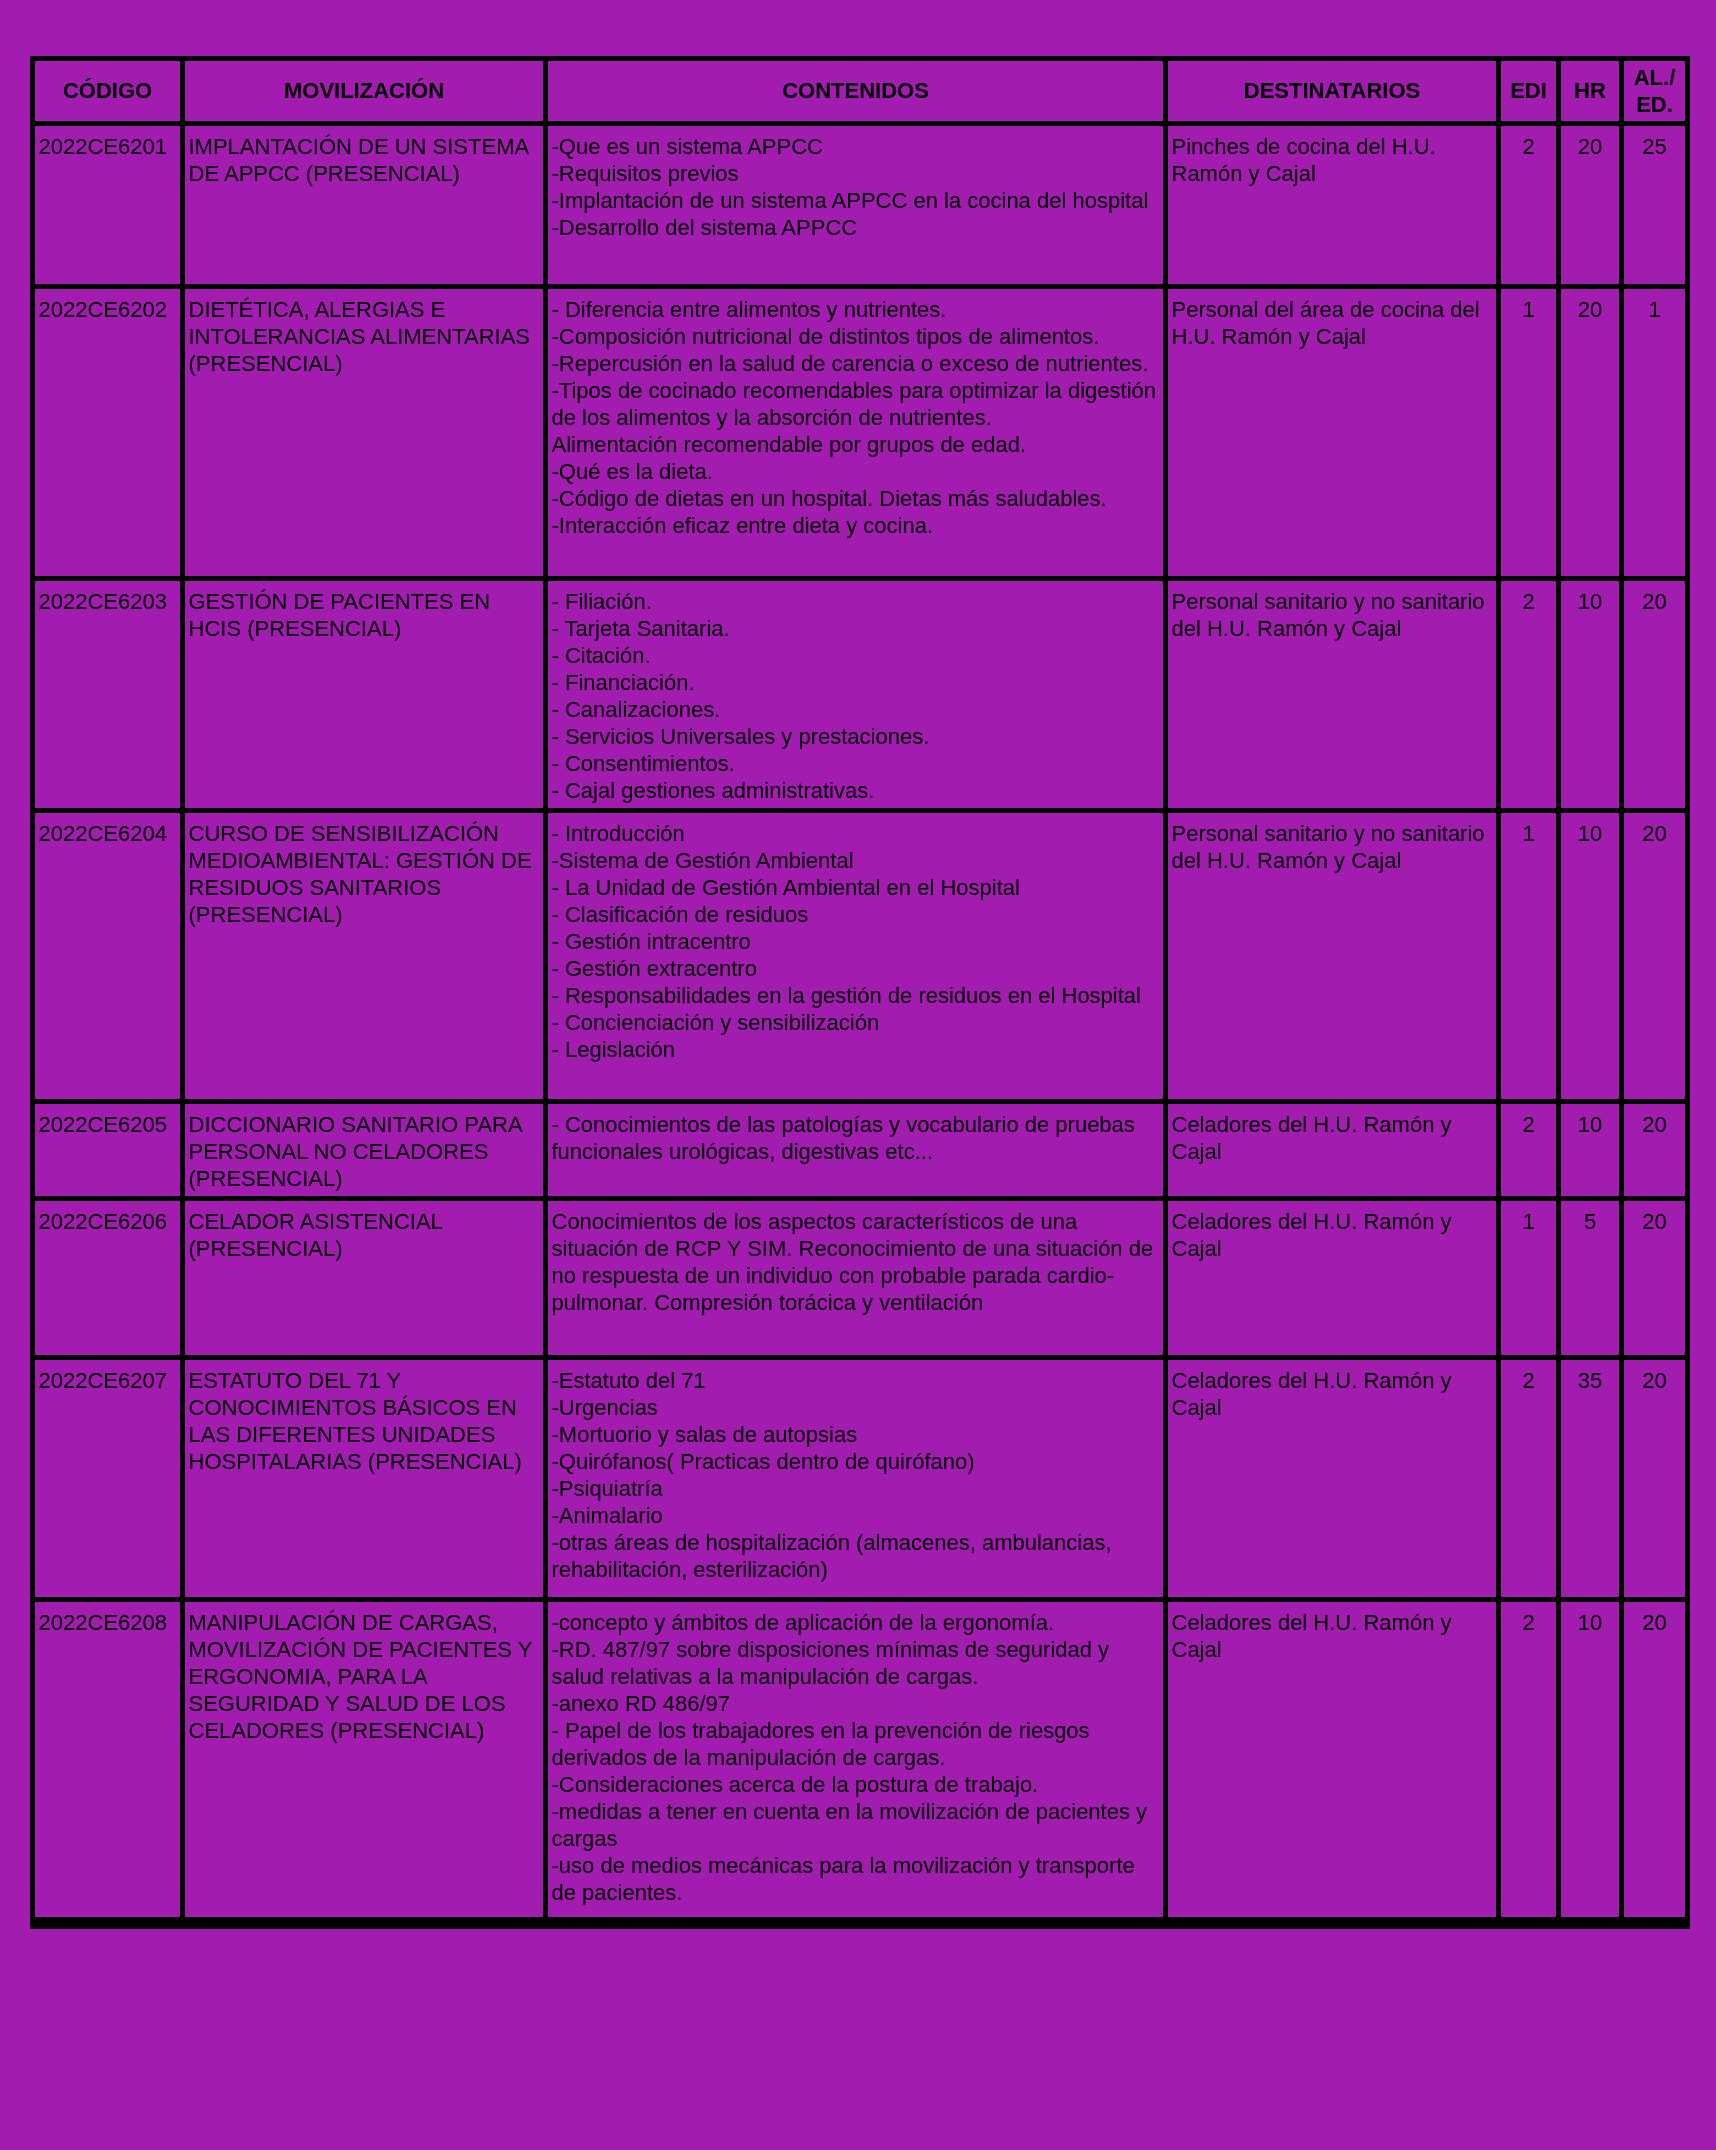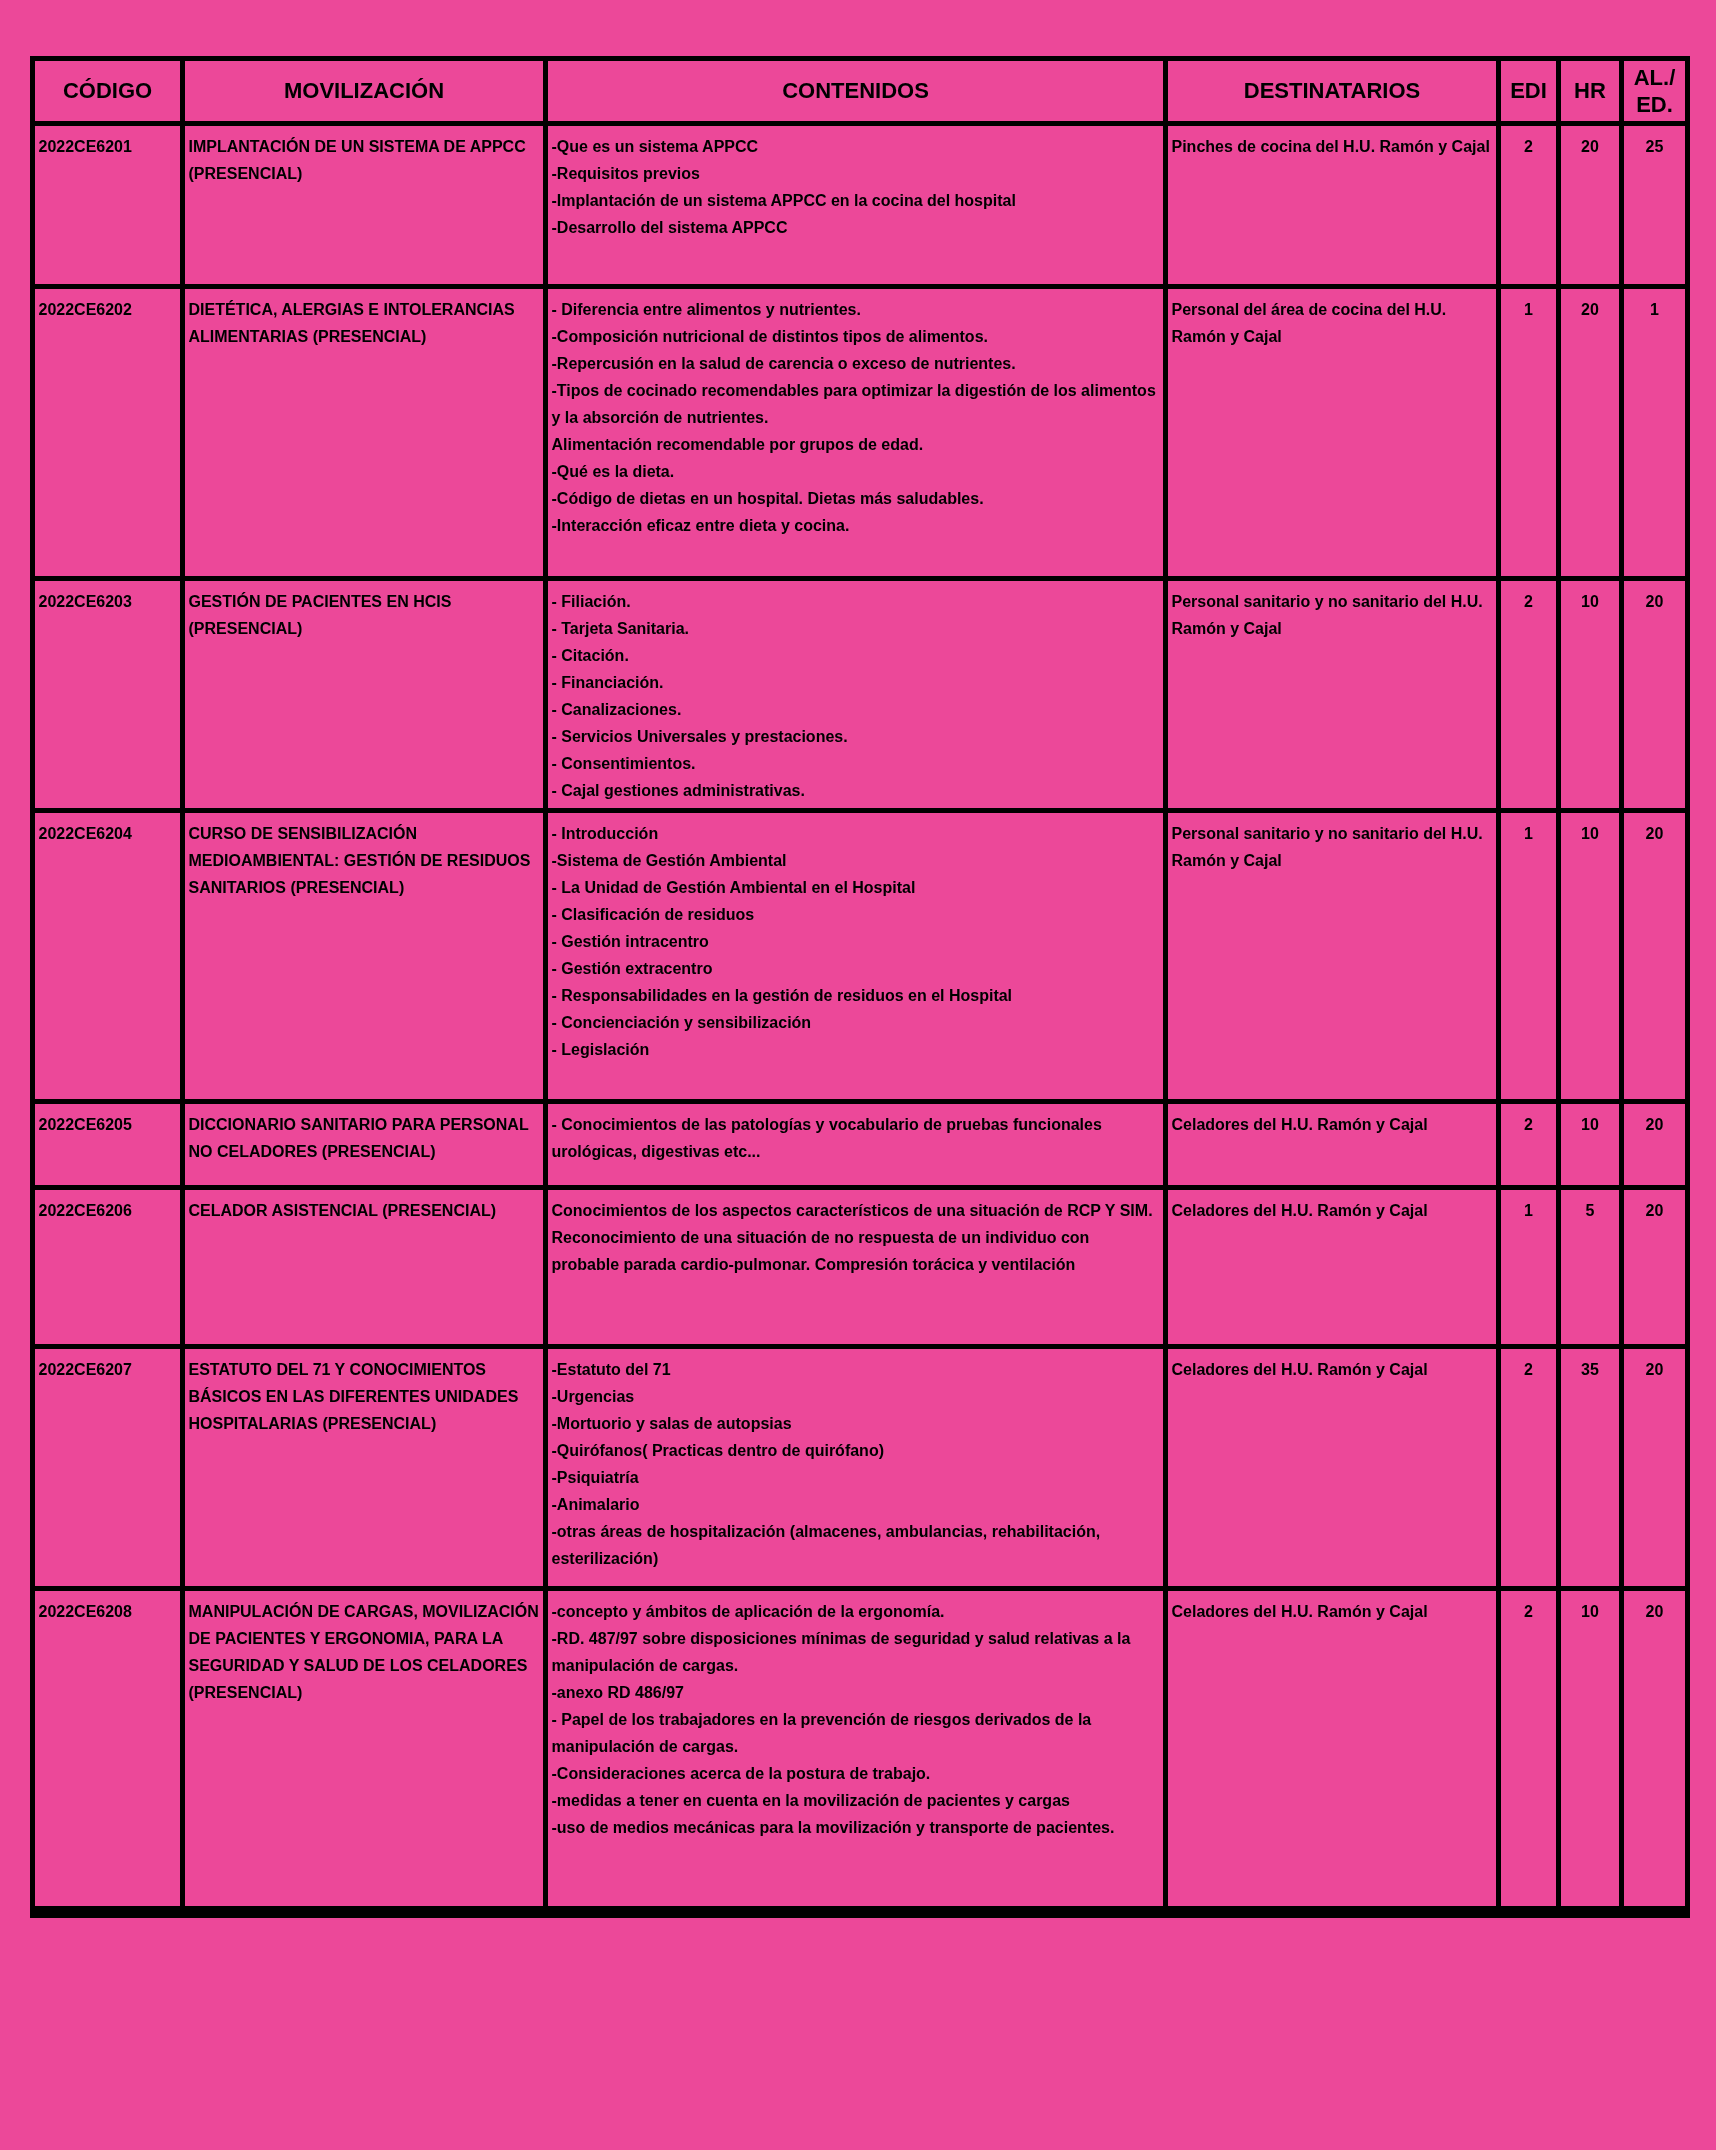--- a/index.html
+++ b/index.html
@@ -4,21 +4,21 @@
 <style>
   html, body {
     margin: 0;
     padding: 0;
     background: #ffffff;
   }
   #page {
     position: relative;
     width: 1717px;
     height: 2151px;
-    background: #ec4899;
+    background: #a21caf;
     font-family: "Liberation Sans", "DejaVu Sans", sans-serif;
     color: #000000;
   }
   table.courses {
     position: absolute;
     left: 30px;
     top: 56px;
     width: 1655px;
     border-collapse: collapse;
     table-layout: fixed;
@@ -41,23 +41,23 @@
   th {
     font-size: 22px;
     line-height: 27px;
     font-weight: bold;
     text-align: center;
     vertical-align: middle;
     white-space: pre-wrap;
     padding: 2.8px 1.4px;
   }
   td {
-    font-size: 16px;
+    font-size: 22px;
     line-height: 27px;
-    font-weight: bold;
+    font-weight: normal;
     text-align: left;
     white-space: pre-wrap;
     padding: 7px 4.2px 4.2px 3.5px;
     word-wrap: break-word;
   }
   td.num {
     text-align: center;
     padding-left: 1.4px;
     padding-right: 1.4px;
   }

